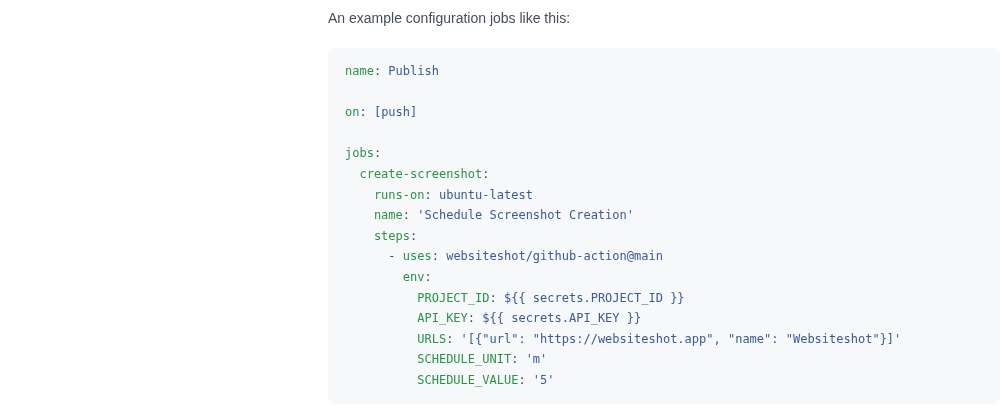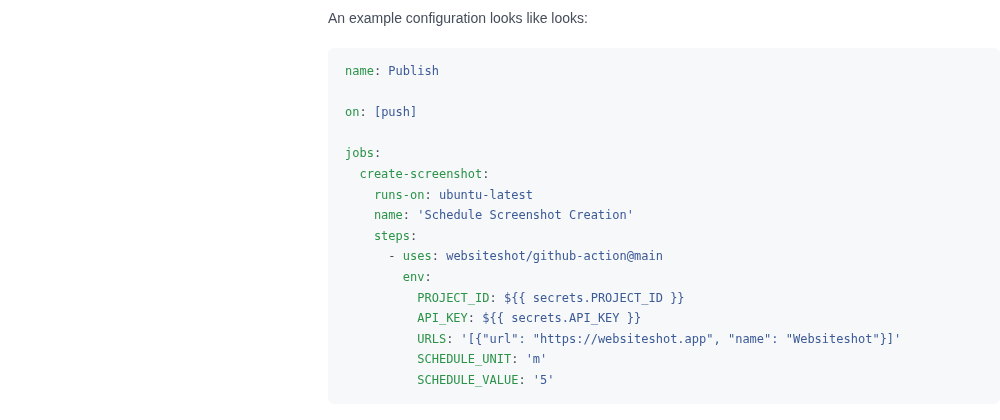--- a/index.html
+++ b/index.html
@@ -45,18 +45,18 @@
     white-space: pre;
   }
   .tok-key { color: var(--tok-key, #2b9348); }
   .tok-val { color: var(--tok-val, #3c5a96); }
   .tok-pun { color: var(--tok-pun, #414b57); }
 </style>
 </head>
 <body style="background: rgb(255, 255, 255);">
 
 <div class="content">
-  <p class="intro" style="color: rgb(69, 77, 90);">An example configuration looks like looks:</p>
+  <p class="intro" style="color: rgb(69, 77, 90);">An example configuration jobs like this:</p>
 
   <div class="code-wrap">
     <pre><code id="yaml-code"><div class="code-line"><span class="tok-key">name</span><span class="tok-pun">:</span><span class="tok-val"> Publish</span></div><div class="code-line">&nbsp;</div><div class="code-line"><span class="tok-key">on</span><span class="tok-pun">:</span><span class="tok-val"> [push]</span></div><div class="code-line">&nbsp;</div><div class="code-line"><span class="tok-key">jobs</span><span class="tok-pun">:</span></div><div class="code-line"><span class="tok-key">  create-screenshot</span><span class="tok-pun">:</span></div><div class="code-line"><span class="tok-key">    runs-on</span><span class="tok-pun">:</span><span class="tok-val"> ubuntu-latest</span></div><div class="code-line"><span class="tok-key">    name</span><span class="tok-pun">:</span><span class="tok-val"> 'Schedule Screenshot Creation'</span></div><div class="code-line"><span class="tok-key">    steps</span><span class="tok-pun">:</span></div><div class="code-line"><span class="tok-pun">      - </span><span class="tok-key">uses</span><span class="tok-pun">:</span><span class="tok-val"> websiteshot/github-action@main</span></div><div class="code-line"><span class="tok-key">        env</span><span class="tok-pun">:</span></div><div class="code-line"><span class="tok-key">          PROJECT_ID</span><span class="tok-pun">:</span><span class="tok-val"> ${{ secrets.PROJECT_ID }}</span></div><div class="code-line"><span class="tok-key">          API_KEY</span><span class="tok-pun">:</span><span class="tok-val"> ${{ secrets.API_KEY }}</span></div><div class="code-line"><span class="tok-key">          URLS</span><span class="tok-pun">:</span><span class="tok-val"> '[{"url": "https://websiteshot.app", "name": "Websiteshot"}]'</span></div><div class="code-line"><span class="tok-key">          SCHEDULE_UNIT</span><span class="tok-pun">:</span><span class="tok-val"> 'm'</span></div><div class="code-line"><span class="tok-key">          SCHEDULE_VALUE</span><span class="tok-pun">:</span><span class="tok-val"> '5'</span></div></code></pre>
   </div>
 </div>
 
 </body></html>

